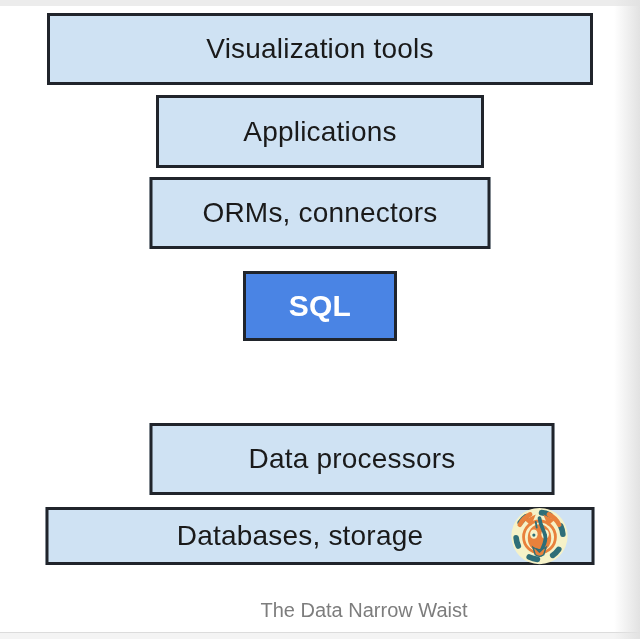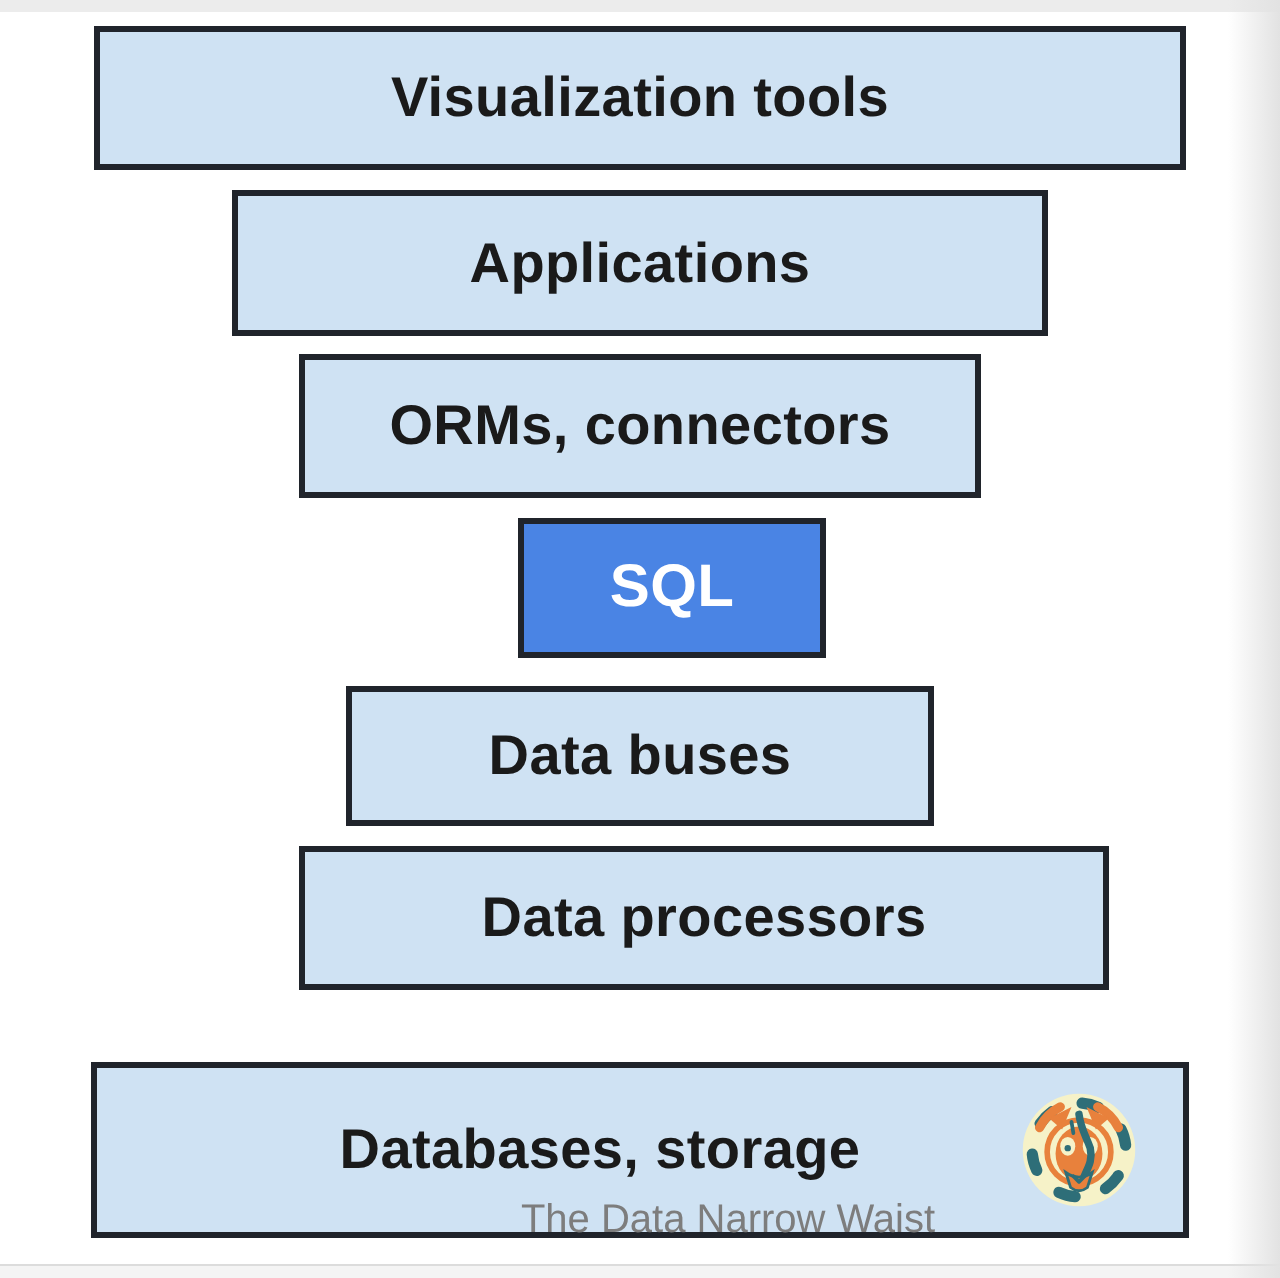--- a/index.html
+++ b/index.html
@@ -42,35 +42,34 @@
     left:50%;
     transform:translateX(-50%);
     background:var(--box-fill);
     border:3px solid var(--box-border);
     display:flex;
     align-items:center;
     justify-content:center;
     font-size:28px;
     color:var(--text);
     letter-spacing:0.2px;
-    font-weight:bold;
   }
   .layer.highlight{
     background:var(--highlight-fill);
     color:var(--highlight-text);
     font-weight:bold;
     font-size:30px;
   }
   .layer-1{top:13px;width:546px;height:72px;}
-  .layer-2{top:95px;width:408px;height:73px;}
+  .layer-2{top:95px;width:328px;height:73px;}
   .layer-3{top:177px;width:341px;height:72px;}
-  .layer-4{top:259px;width:154px;height:70px;margin-left:16px;}
+  .layer-4{top:271px;width:154px;height:70px;}
   .layer-5{top:343px;width:294px;height:70px;}
   .layer-6{top:423px;width:405px;height:72px;margin-left:32px;}
-  .layer-7{top:507px;width:549px;height:88px;margin-top:24px;}
+  .layer-7{top:507px;width:549px;height:58px;}
   .layer-7 .label{margin-right:40px;}
   .tiger{
     position:absolute;
     right:22px;
     top:50%;
     transform:translateY(-50%);
     width:60px;height:60px;
   }
   .caption{
     position:absolute;
@@ -100,23 +99,20 @@
   </div>
 
   <div class="layer layer-3">
     <span class="label">ORMs, connectors</span>
   </div>
 
   <div class="layer layer-4 highlight">
     <span class="label">SQL</span>
   </div>
 
-  <div class="layer layer-5">
-    <span class="label">Data buses</span>
-  </div>
 
   <div class="layer layer-6">
     <span class="label">Data processors</span>
   </div>
 
   <div class="layer layer-7">
     <span class="label">Databases, storage</span>
     <svg class="tiger" viewBox="0 0 64 64" aria-hidden="true">
 
       <circle cx="32" cy="32" r="30" fill="var(--tiger-bg)"></circle>

